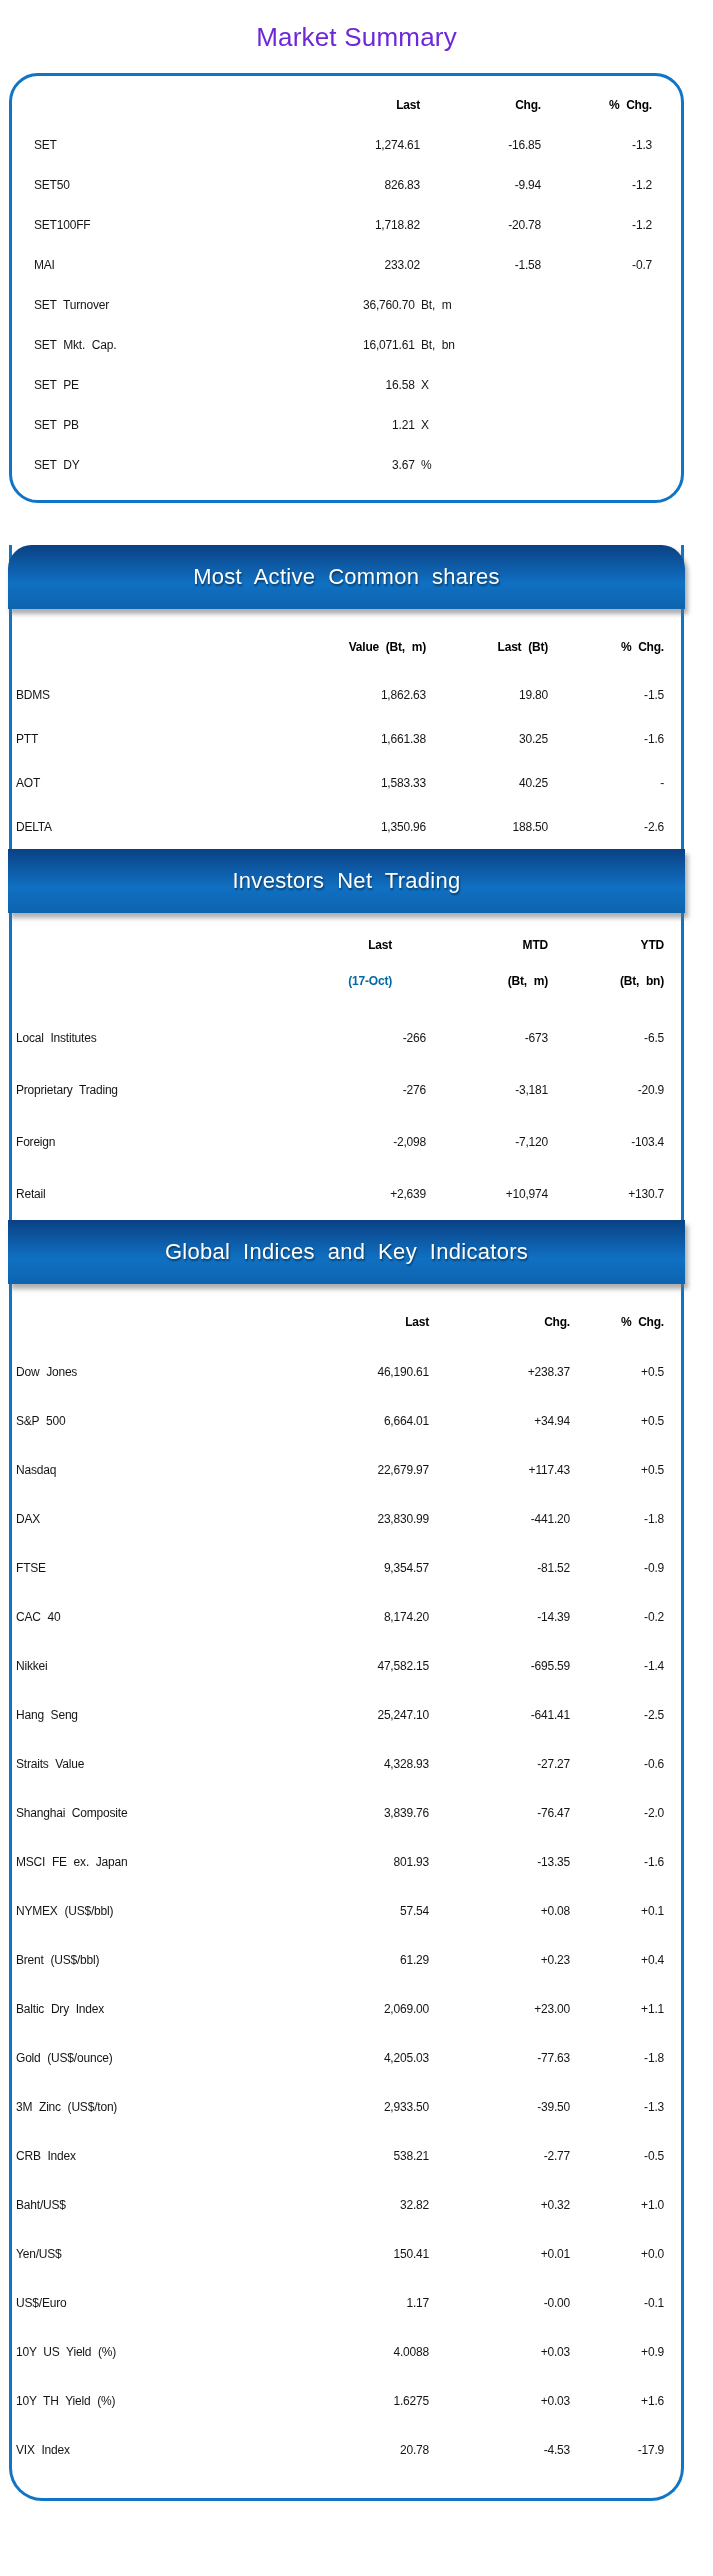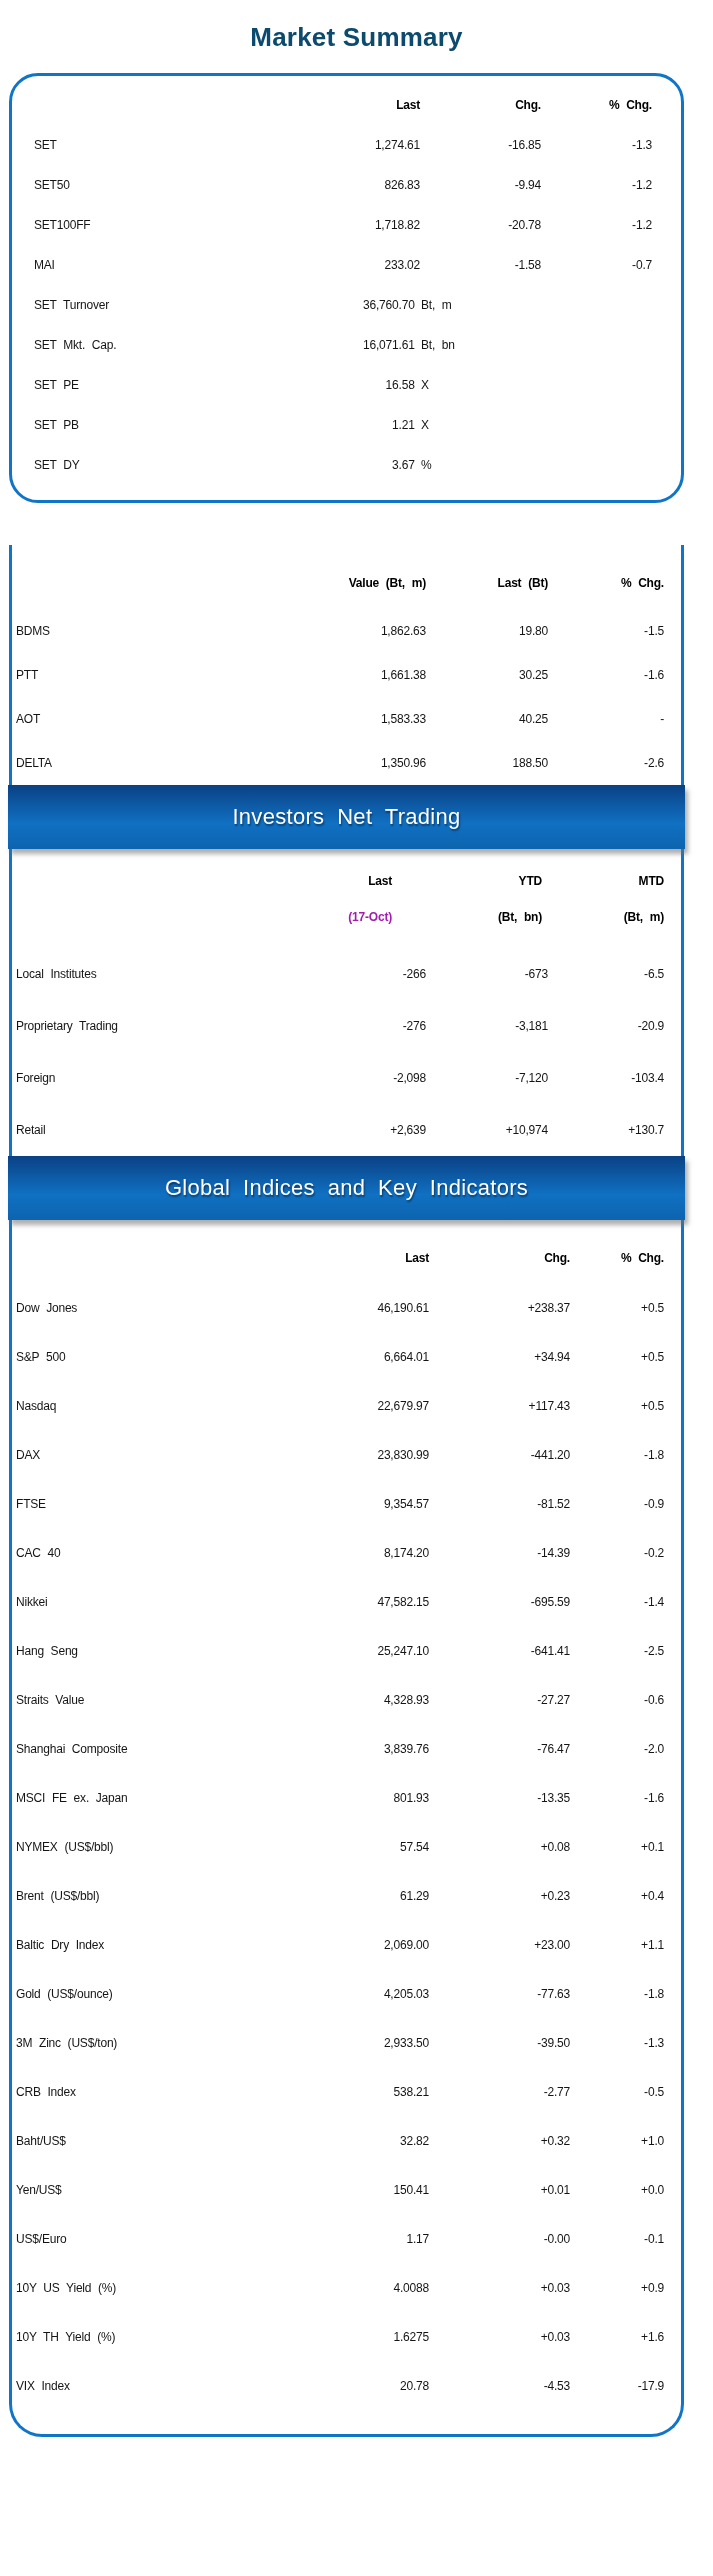--- a/index.html
+++ b/index.html
@@ -6,22 +6,22 @@
   body{
     width:713px;
     font-family:"Liberation Sans","DejaVu Sans",sans-serif;
     color:#151515;
     -webkit-font-smoothing:antialiased;
   }
   .page-title{
     margin:22px 0 20px;
     text-align:center;
     font-size:26px;
-    font-weight:700;
-    color:#0c4a6e;
+    font-weight:400;
+    color:#6d28d9;
     letter-spacing:0.2px;
   }
   
   .trow{
     display:flex;
     align-items:center;
     height:40px;
     font-size:12px;
     letter-spacing:-0.2px;
     word-spacing:3.6px;
@@ -84,21 +84,21 @@
   
   .inv-head{
     height:auto;
     padding:14.5px 0 12.7px;
     align-items:flex-start;
     font-weight:700;
     color:#000;
   }
   .inv-head .c div{line-height:36px;}
   .shift{padding-right:34px;}
-  .red{color:#a21caf;}
+  .red{color:#0369a1;}
 </style>
 </head>
 <body>
 
 <div class="page">
 
   <h1 class="page-title">Market Summary</h1>
 
   <section class="boxA">
     <div class="trow thead t-a">
@@ -155,20 +155,23 @@
         <div class="trow">
           <div class="lbl">SET DY</div>
           <div class="c c1">3.67</div>
           <div class="suffix">%</div>
         </div>
       </div>
   </section>
 
   <section class="boxB">
 
+    <div class="band band-first">
+      <span>Most Active Common shares</span>
+    </div>
     <div class="tsec">
       <div class="trow thead t-b">
         <div class="lbl"></div>
         <div class="c c1">Value (Bt, m)</div>
         <div class="c c2">Last (Bt)</div>
         <div class="c c3">% Chg.</div>
       </div>
       <div class="t-b tb-b">
           <div class="trow">
             <div class="lbl">BDMS</div>
@@ -200,27 +203,27 @@
     <div class="band">
       <span>Investors Net Trading</span>
     </div>
     <div class="tsec">
       <div class="trow inv-head t-b">
         <div class="lbl"></div>
         <div class="c c1">
           <div class="shift">Last</div>
           <div class="shift red">(17-Oct)</div>
         </div>
+        <div class="c c2">
+          <div>MTD</div>
+          <div>(Bt, m)</div>
+        </div>
         <div class="c c3">
           <div>YTD</div>
           <div>(Bt, bn)</div>
-        </div>
-        <div class="c c2">
-          <div>MTD</div>
-          <div>(Bt, m)</div>
         </div>
       </div>
       <div class="t-b tb-inv">
           <div class="trow">
             <div class="lbl">Local Institutes</div>
             <div class="c c1">-266</div>
             <div class="c c2">-673</div>
             <div class="c c3">-6.5</div>
           </div>
           <div class="trow">

